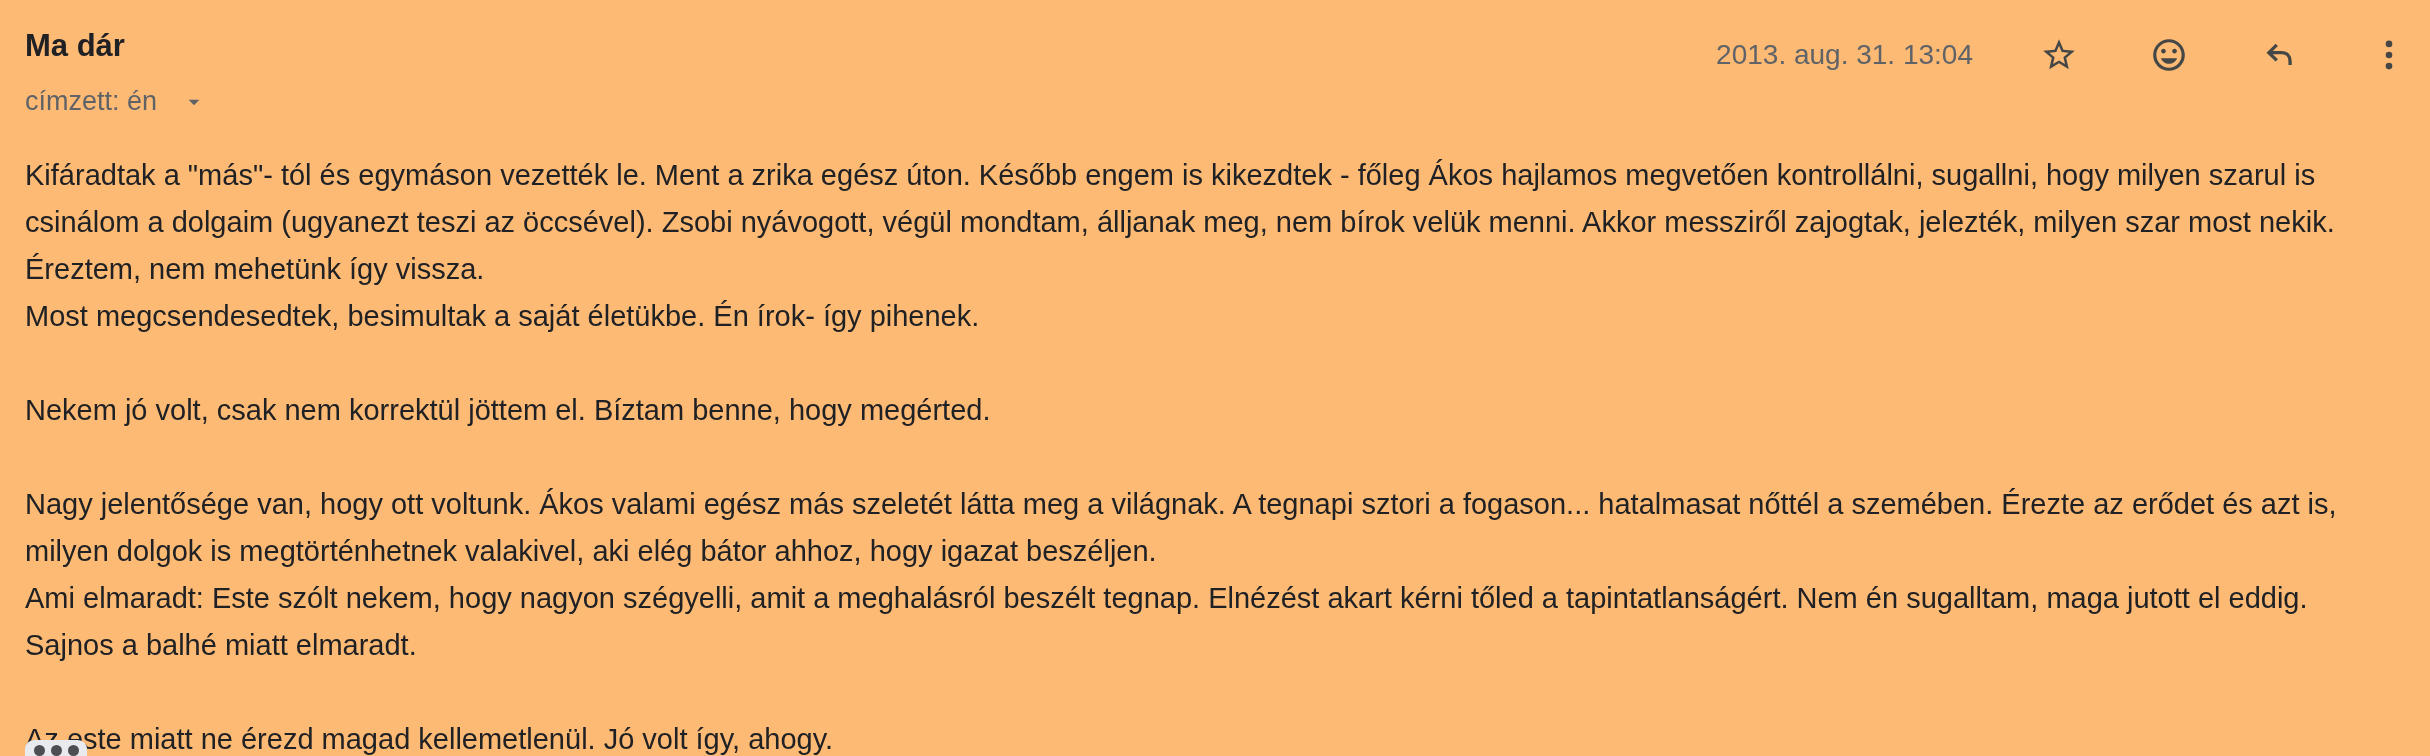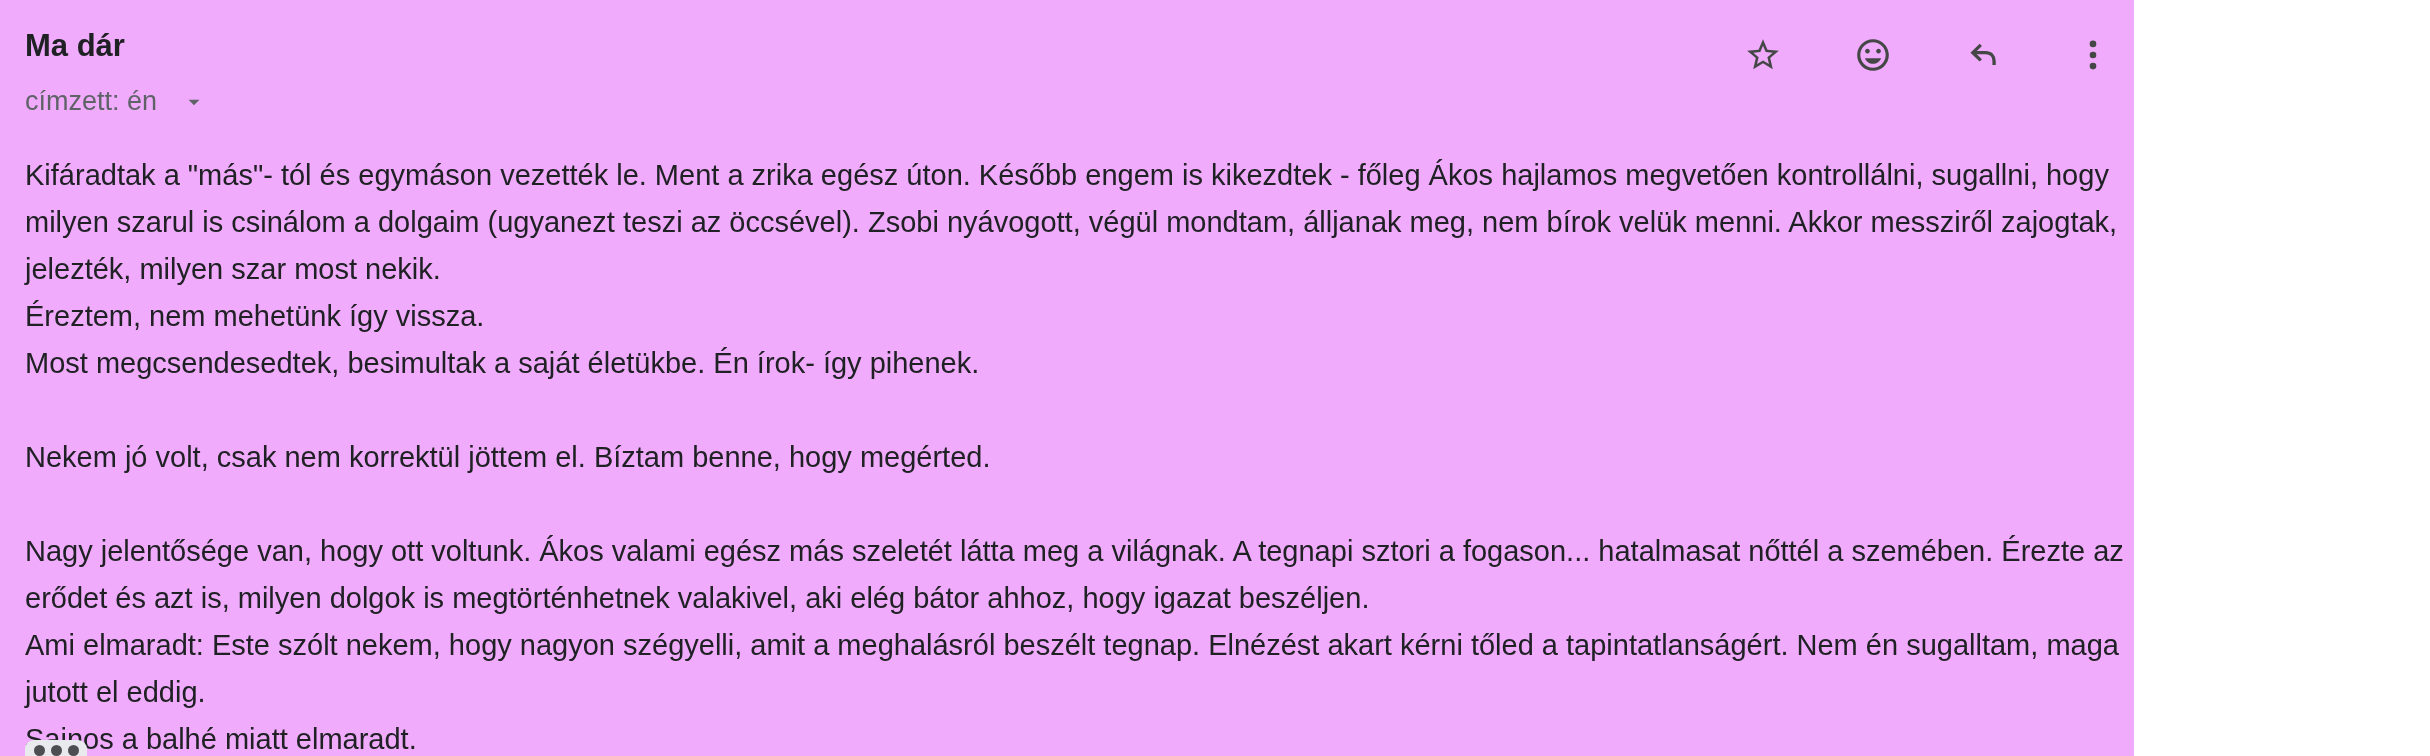--- a/index.html
+++ b/index.html
@@ -2,23 +2,23 @@
 <html><head>
 <meta charset="utf-8">
 <title></title>
 <style>
   * { margin: 0; padding: 0; box-sizing: border-box; }
   html, body { background: #ffffff; }
   body { font-family: "Liberation Sans", "DejaVu Sans", sans-serif; }
 
   .screen {
     position: relative;
-    width: 2134px;
+    width: 2430px;
     height: 756px;
-    background: #f0abfc;
+    background: #fdba74;
     overflow: hidden;
   }
 
   
   .header-left {
     position: absolute;
     top: 28px;
     left: 25px;
   }
   .sender-line {
@@ -130,20 +130,21 @@
       <span class="recipient-label">címzett: én</span>
       <span class="caret">
         <svg width="26" height="26" viewBox="0 0 24 24" fill="#5f6368">
             <path d="M7 10l5 5 5-5z"></path>
           </svg>
       </span>
     </div>
   </div>
 
   <div class="header-right">
+    <span class="date">2013. aug. 31. 13:04</span>
 
     <button class="icon-btn">
       <span>
         <svg width="38" height="38" viewBox="0 0 24 24" fill="#444746">
             <path d="M22 9.24l-7.19-.62L12 2 9.19 8.63 2 9.24l5.46 4.73L5.82 21 12 17.27 18.18 21l-1.63-7.03L22 9.24zM12 15.4l-3.76 2.27 1-4.28-3.32-2.88 4.38-.38L12 6.1l1.71 4.04 4.38.38-3.32 2.88 1 4.28L12 15.4z"></path>
           </svg>
       </span>
     </button>
 
     <button class="icon-btn">

